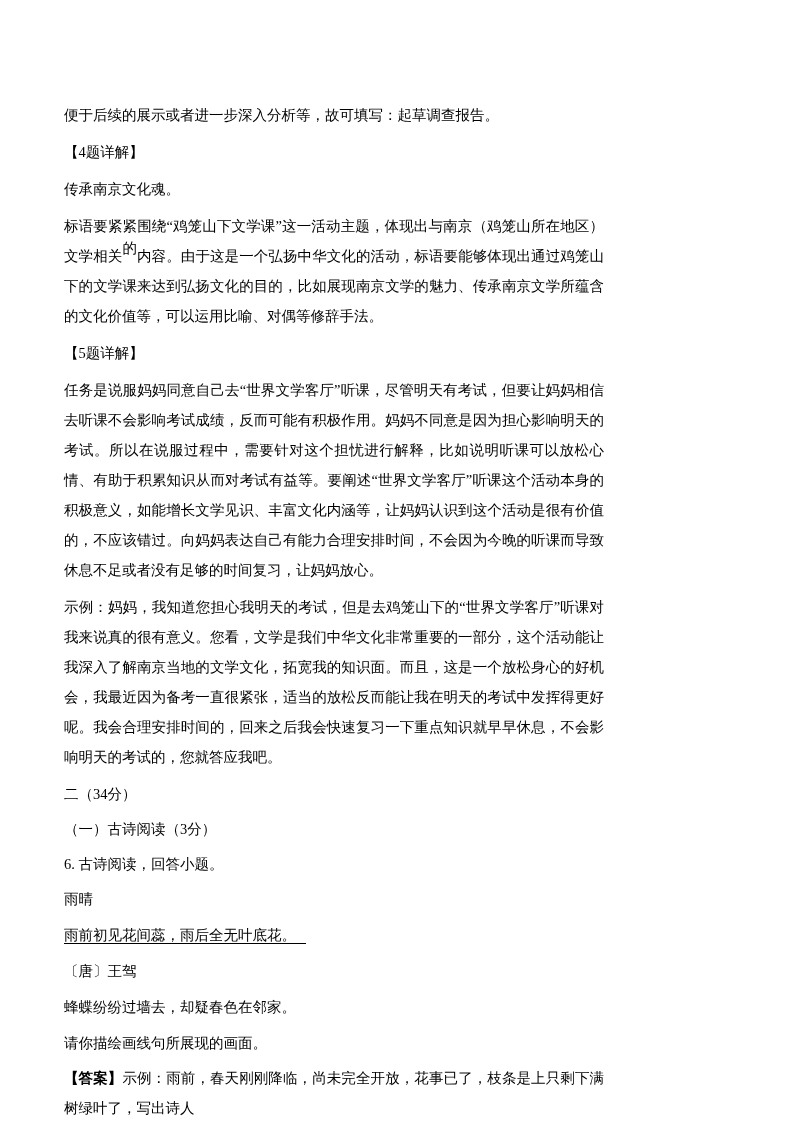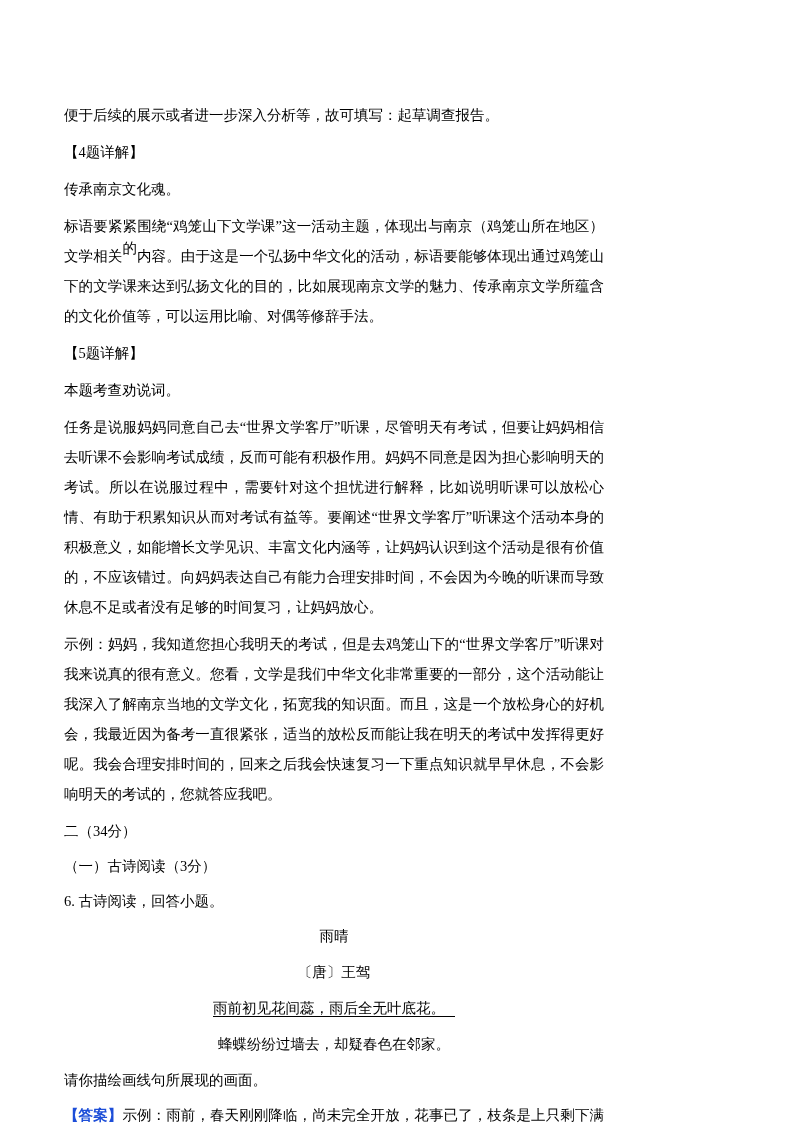--- a/index.html
+++ b/index.html
@@ -19,21 +19,21 @@
     background: #ffffff;
   }
   .para {
     font-size: 14.5px;
     line-height: 30px;
     margin-bottom: 5px;
     text-align: justify;
     text-justify: inter-ideograph;
   }
   .bold { font-weight: normal; }
-  .center { text-align: center; }
+  .center { text-align: left; }
   .space-above { margin-top: 7px; }
   .sup {
     position: relative;
     top: -8px;
     display: inline-block;
   }
   .underline-seg {
     border-bottom: 1px solid #000;
     padding-right: 10px;
   }
@@ -51,37 +51,36 @@
 
   <p class="para bold space-above">【4题详解】</p>
 
   <p class="para space-above">传承南京文化魂。</p>
 
   <p class="para space-above"><span>标语要紧紧围绕“鸡笼山下文学课”这一活动主题，体现出与南京（鸡笼山所在地区）文学相关</span><span class="sup">的</span><span>内容。由于这是一个弘扬中华文化的活动，标语要能够体现出通过鸡笼山下的文学课来达到弘扬文化的目的，比如展现南京文学的魅力、传承南京文学所蕴含的文化价值等，可以运用比喻、对偶等修辞手法。</span></p>
 
 
   <p class="para bold space-above">【5题详解】</p>
 
-  <p class="para space-above">本题考查劝说词。</p>
 
   <p class="para space-above">任务是说服妈妈同意自己去“世界文学客厅”听课，尽管明天有考试，但要让妈妈相信去听课不会影响考试成绩，反而可能有积极作用。妈妈不同意是因为担心影响明天的考试。所以在说服过程中，需要针对这个担忧进行解释，比如说明听课可以放松心情、有助于积累知识从而对考试有益等。要阐述“世界文学客厅”听课这个活动本身的积极意义，如能增长文学见识、丰富文化内涵等，让妈妈认识到这个活动是很有价值的，不应该错过。向妈妈表达自己有能力合理安排时间，不会因为今晚的听课而导致休息不足或者没有足够的时间复习，让妈妈放心。</p>
 
   <p class="para space-above">示例：妈妈，我知道您担心我明天的考试，但是去鸡笼山下的“世界文学客厅”听课对我来说真的很有意义。您看，文学是我们中华文化非常重要的一部分，这个活动能让我深入了解南京当地的文学文化，拓宽我的知识面。而且，这是一个放松身心的好机会，我最近因为备考一直很紧张，适当的放松反而能让我在明天的考试中发挥得更好呢。我会合理安排时间的，回来之后我会快速复习一下重点知识就早早休息，不会影响明天的考试的，您就答应我吧。</p>
 
   <p class="para bold space-above">二（34分）</p>
 
   <p class="para bold">（一）古诗阅读（3分）</p>
 
   <p class="para">6. 古诗阅读，回答小题。</p>
 
   <p class="para center poem">雨晴</p>
 
+  <p class="para center bold poem"><span class="underline-seg">雨前初见花间蕊，雨后全无叶底花。</span></p>
+
   <p class="para center poem">〔唐〕王驾</p>
-
-  <p class="para center bold poem"><span class="underline-seg">雨前初见花间蕊，雨后全无叶底花。</span></p>
 
   <p class="para center bold poem">蜂蝶纷纷过墙去，却疑春色在邻家。</p>
 
   <p class="para">请你描绘画线句所展现的画面。</p>
 
-  <p class="para"><span class="answer-label" id="answer-label" style="color: #1d4ed8;">【答案】</span><span>示例：雨前，春天刚刚降临，尚未完全开放，花事已了，枝条是上只剩下满树绿叶了，写出诗人</span></p>
+  <p class="para"><span class="answer-label" id="answer-label" style="color: #000000;">【答案】</span><span>示例：雨前，春天刚刚降临，尚未完全开放，花事已了，枝条是上只剩下满树绿叶了，写出诗人</span></p>
 
 </div>
 
 </body></html>

